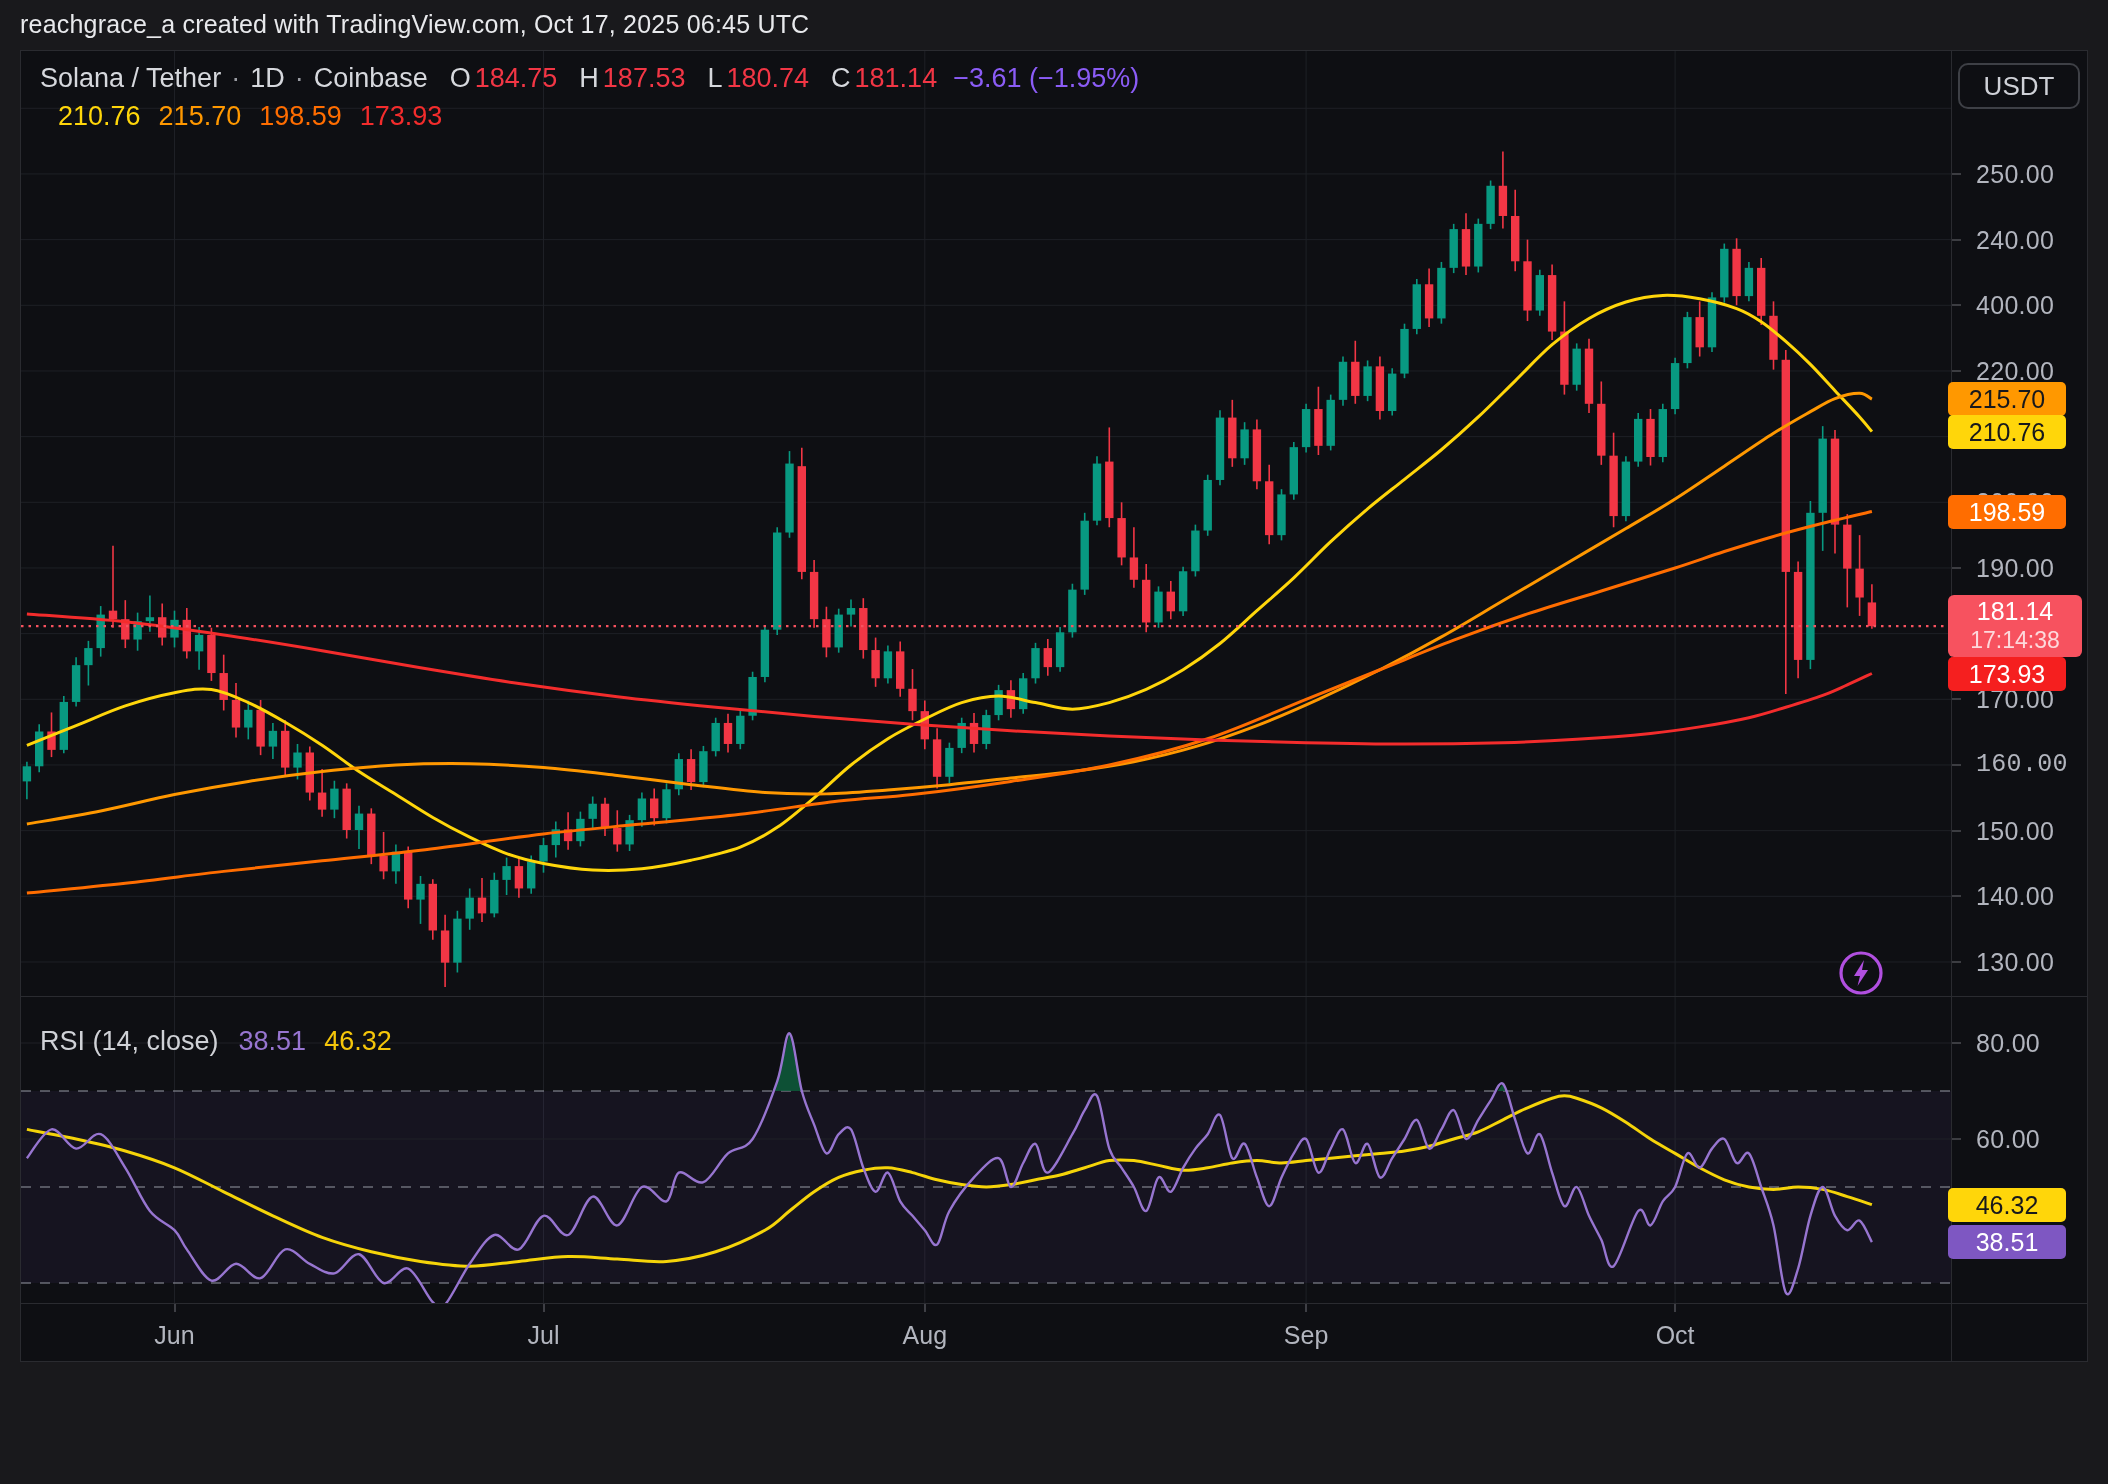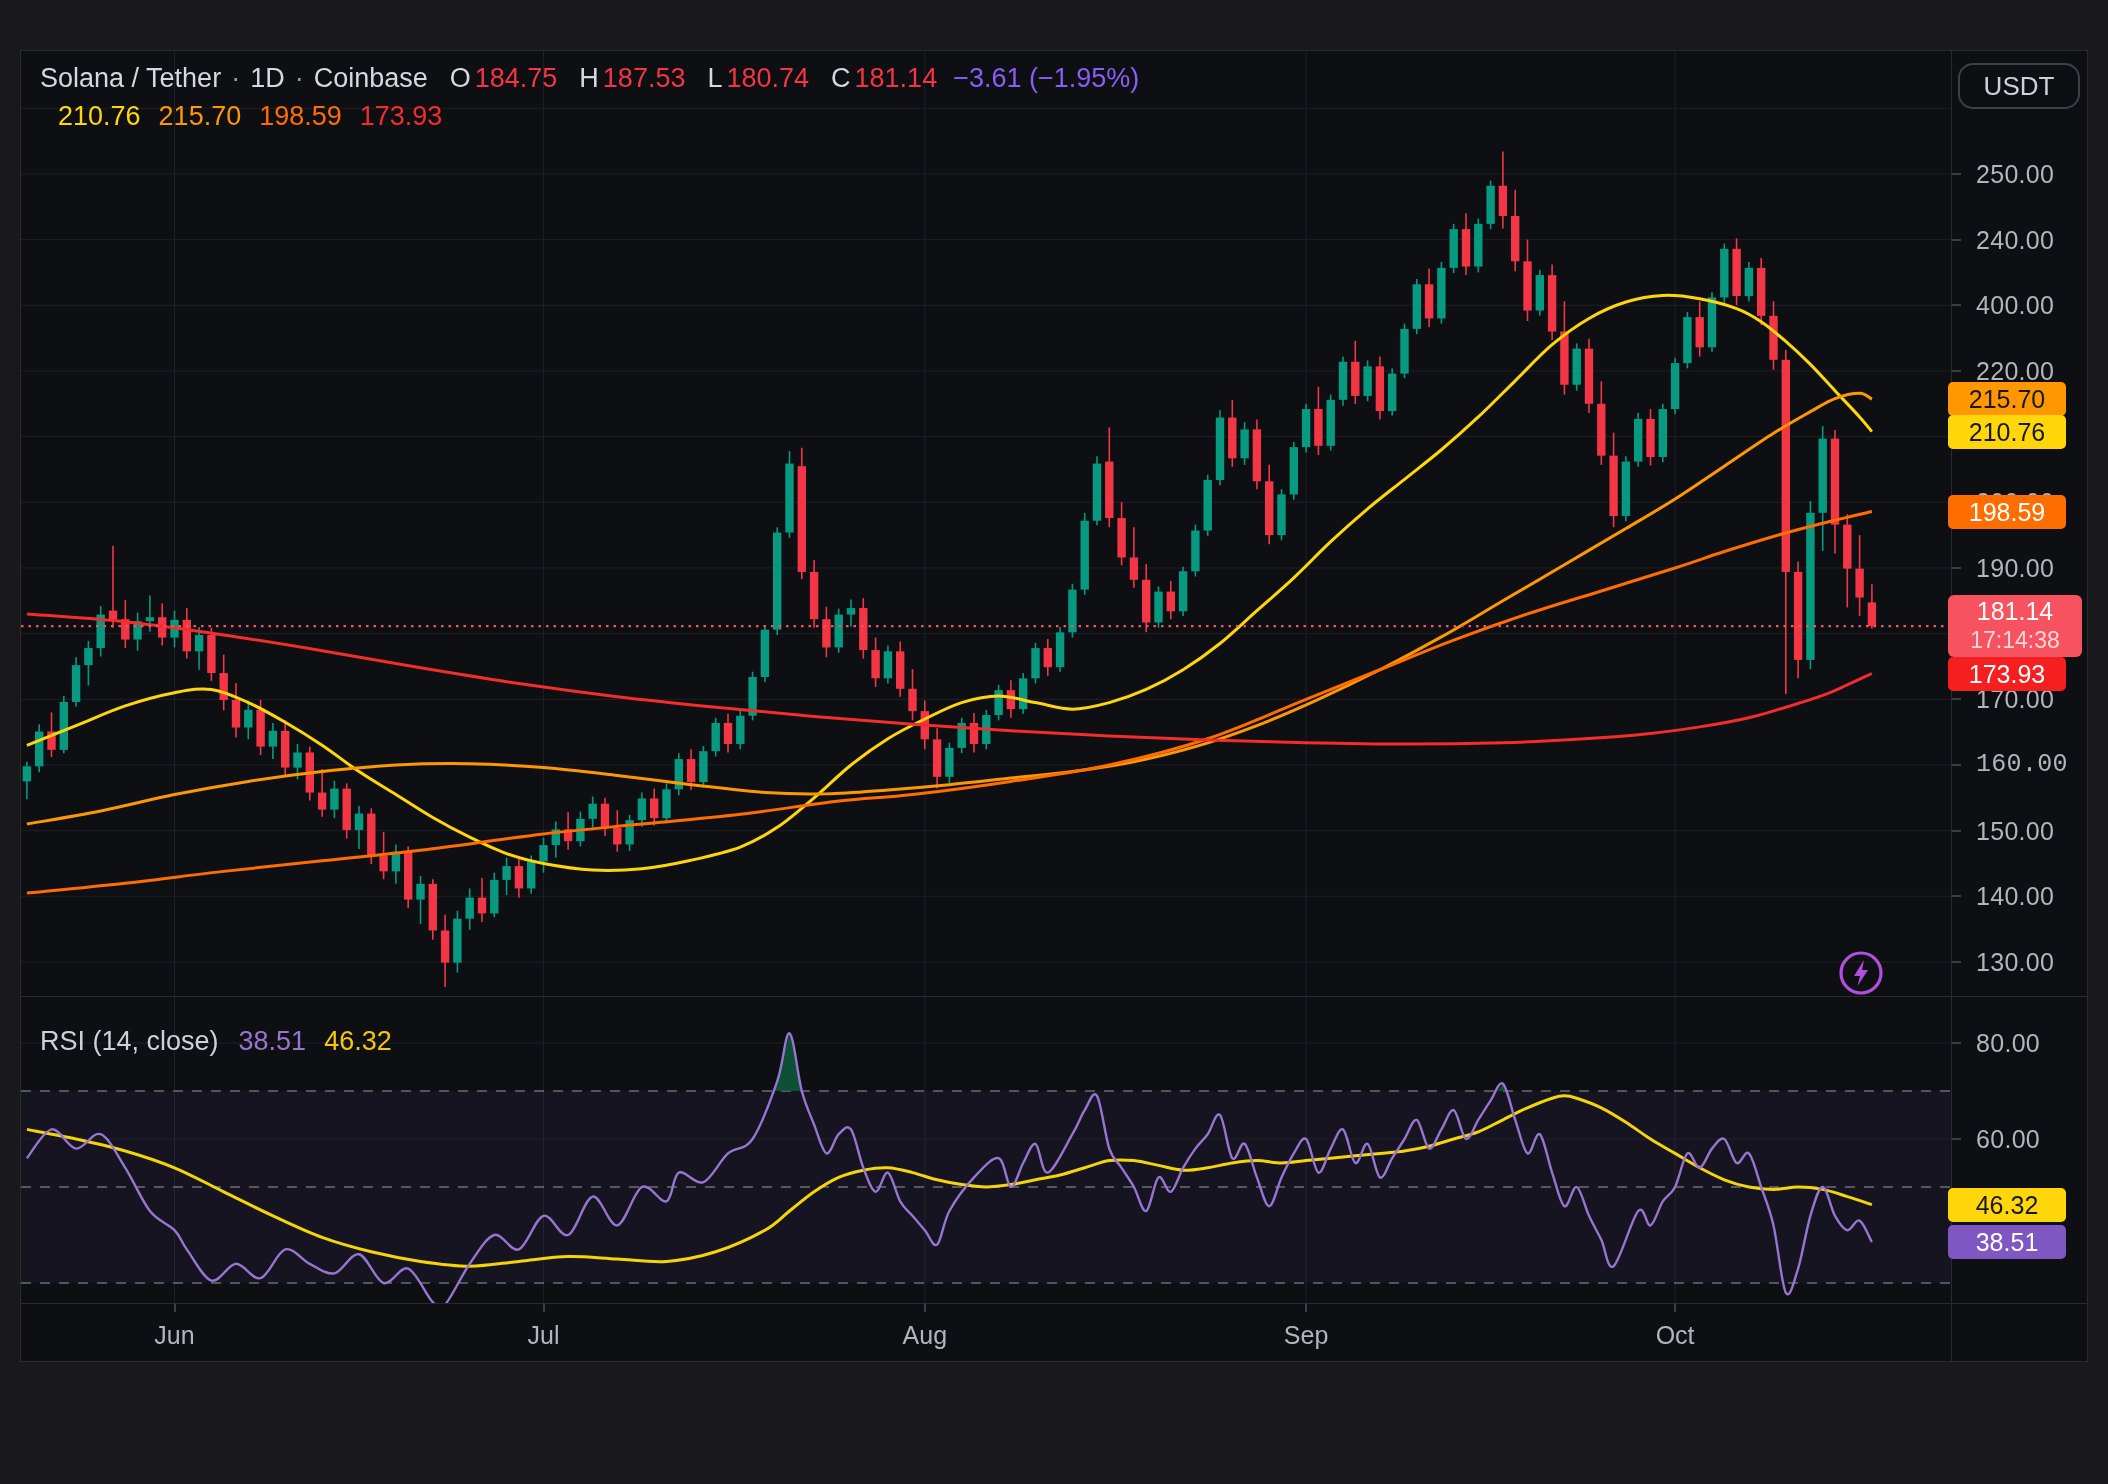--- a/index.html
+++ b/index.html
@@ -35,36 +35,37 @@
   .scale-label{position:absolute;left:24px;height:30px;line-height:30px;font-size:25px;
         color:#b2b5be;letter-spacing:.3px;}
   .scale-tick{position:absolute;left:0;width:9px;height:2px;background:#3c3d42;}
   .badge{position:absolute;left:-4px;min-width:118px;height:34px;line-height:34px;border-radius:5px;
         font-size:25px;text-align:center;padding:0 8px;box-sizing:border-box;z-index:7;}
   .price-badge{position:absolute;left:-4px;width:134px;height:62px;border-radius:6px;
         text-align:center;z-index:7;}
   .price-badge .p{font-size:25px;line-height:32px;color:#fff;}
   .price-badge .cd{font-size:23px;line-height:26px;color:rgba(255,255,255,.78);}
   .usdt-btn{position:absolute;left:6px;top:12px;width:122px;height:46px;border:2px solid #3e4046;
-        border-radius:15px;color:#cfd1d7;font-size:26px;display:flex;align-items:center;
+        border-radius:10px;color:#cfd1d7;font-size:26px;display:flex;align-items:center;
         justify-content:center;background:transparent;cursor:pointer;z-index:8;}
   .time-axis-label{position:absolute;top:1268px;width:90px;height:32px;line-height:32px;
         text-align:center;font-size:25px;color:#b2b5be;z-index:5;}
   .time-tick{position:absolute;top:1252px;width:2px;height:9px;background:#3e3f45;}
   .axis-divider{position:absolute;left:0;top:1252px;width:2066px;height:1px;background:#2a2b30;z-index:6;}
   .lightning{position:absolute;left:1816px;top:898px;width:48px;height:48px;z-index:9;cursor:pointer;}
   .footer{position:absolute;left:52px;top:1390px;height:56px;display:flex;align-items:center;
         gap:16px;z-index:4;}
   .footer-text{font-size:42px;font-weight:700;color:#d7d8da;letter-spacing:-.5px;}
 </style>
 </head>
 <body>
 
 <div class="page">
 
+  <div class="attribution">reachgrace_a created with TradingView.com, Oct 17, 2025 06:45 UTC</div>
 
   <div class="chart-frame">
 
     <svg id="price-svg" width="1930" height="945">
         <line x1="0" x2="1930" y1="57.27999999999997" y2="57.27999999999997" stroke="#1e2026" stroke-width="1"></line>
         <line x1="0" x2="1930" y1="122.95000000000005" y2="122.95000000000005" stroke="#1e2026" stroke-width="1"></line>
         <line x1="0" x2="1930" y1="188.62000000000012" y2="188.62000000000012" stroke="#1e2026" stroke-width="1"></line>
         <line x1="0" x2="1930" y1="254.28999999999996" y2="254.28999999999996" stroke="#1e2026" stroke-width="1"></line>
         <line x1="0" x2="1930" y1="319.96000000000004" y2="319.96000000000004" stroke="#1e2026" stroke-width="1"></line>
         <line x1="0" x2="1930" y1="385.6300000000001" y2="385.6300000000001" stroke="#1e2026" stroke-width="1"></line>

